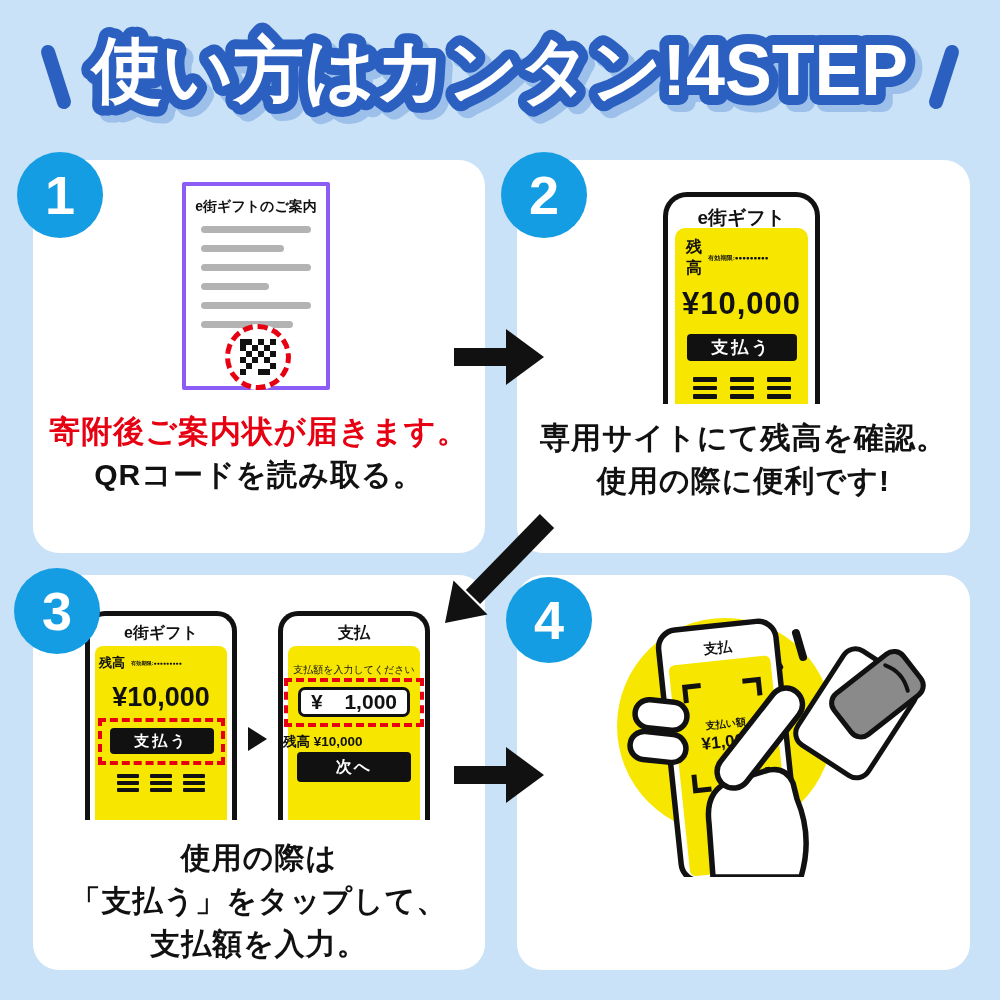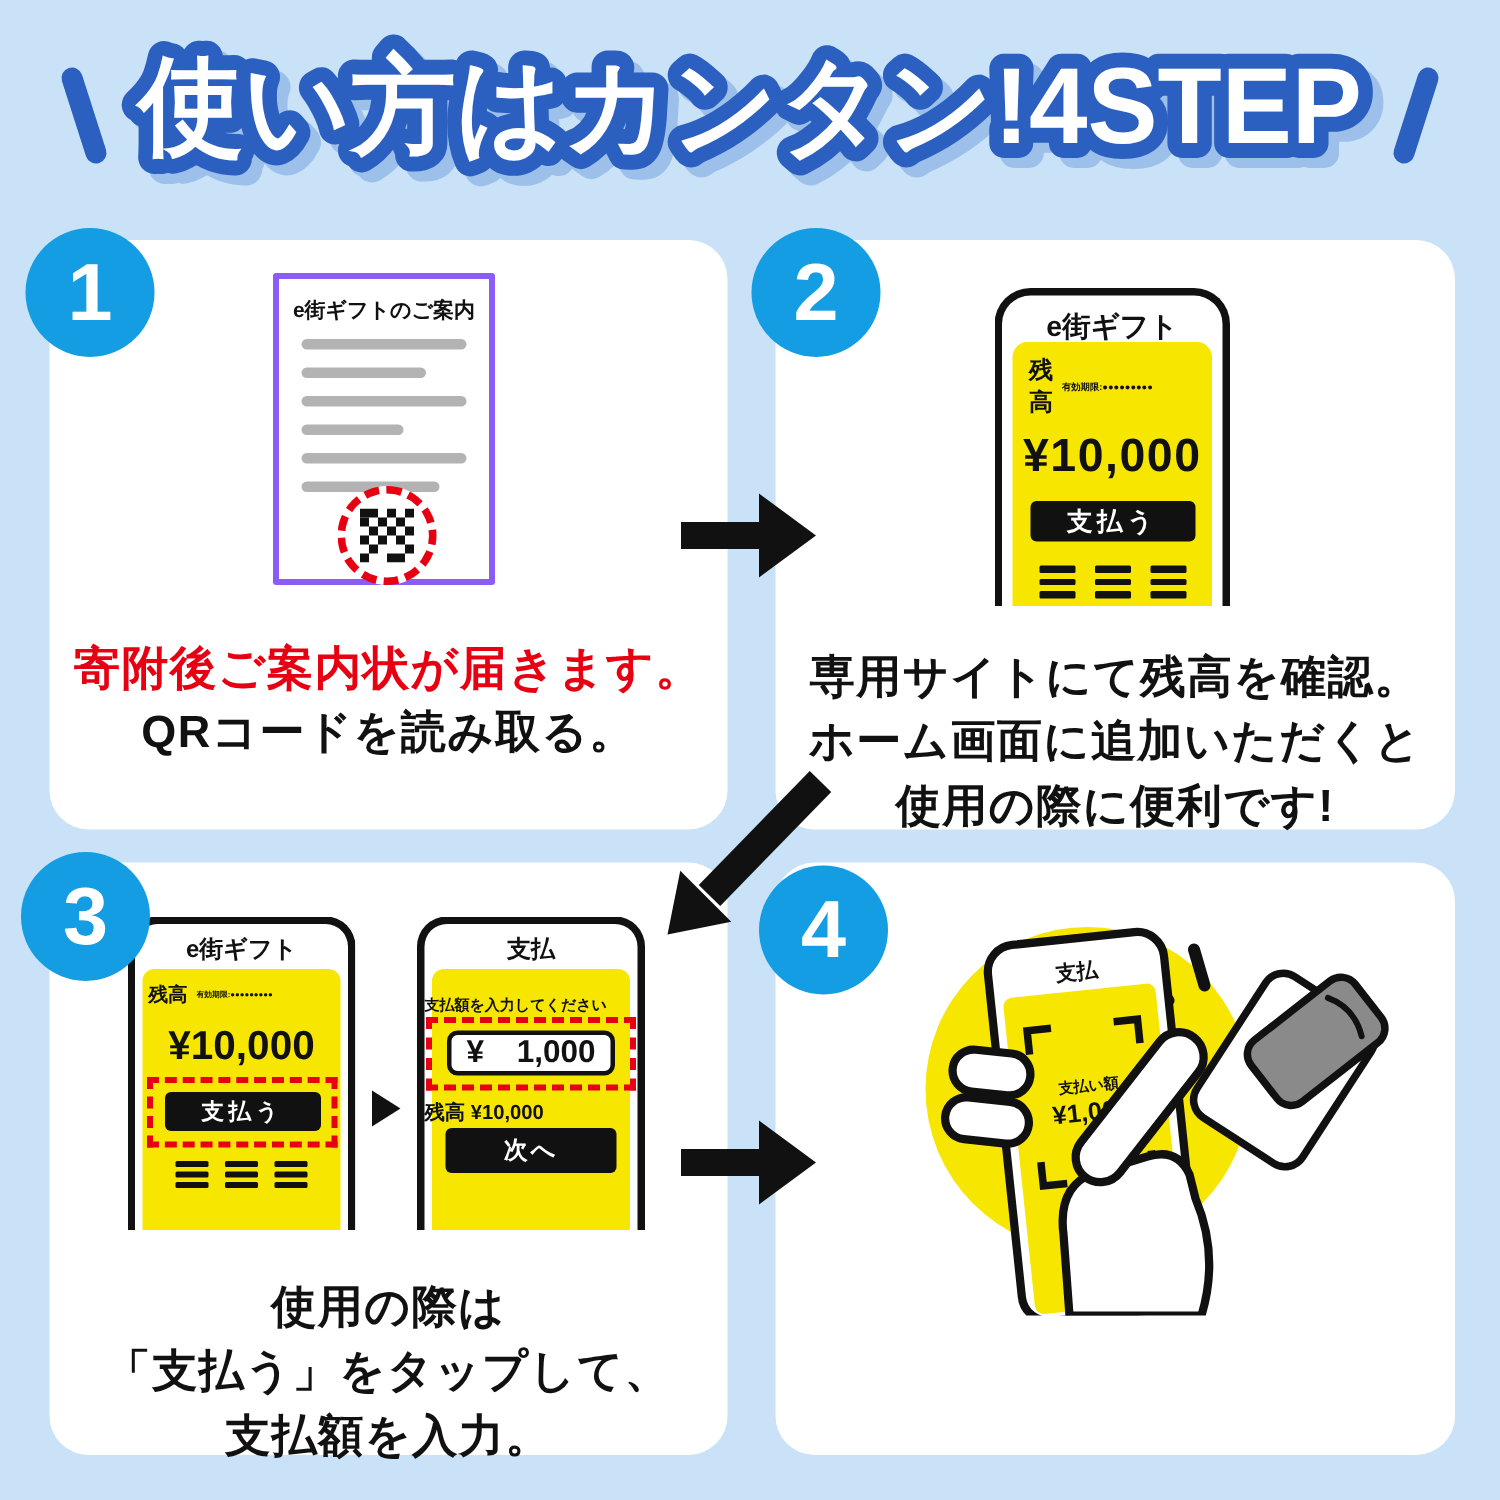--- a/index.html
+++ b/index.html
@@ -26,21 +26,21 @@
     position: absolute; width: 86px; height: 86px; border-radius: 50%;
     background: #149de2; color: #fff; font-size: 54px; font-weight: bold;
     display: flex; align-items: center; justify-content: center; z-index: 5;
   }
   #num1 { left: 17px;  top: 152px; }
   #num2 { left: 501px; top: 152px; }
   #num3 { left: 14px;  top: 568px; }
   #num4 { left: 506px; top: 577px; }
 
   
-  .captions { position: absolute; left: 0; right: 0; text-align: center; font-weight: bold; margin-top: 14px; }
+  .captions { position: absolute; left: 0; right: 0; text-align: center; font-weight: bold; }
   .cap { font-size: 30px; line-height: 43px; letter-spacing: 1px; }
   .cap.red { color: #e60012; font-size: 31px; }
   #card1 .captions { top: 250px; }
   #card2 .captions { top: 256px; }
   #card3 .captions { top: 261px; }
   #card4 .captions { top: 308px; }
 
   
   .letter {
     position: absolute; left: 149px; top: 22px; width: 148px; height: 208px;
@@ -97,21 +97,21 @@
   .p3-balrow .bal-label { font-size: 13px; }
   .p3-balrow .expiry { font-size: 10px; transform: scale(0.52); }
   .p3-value { position: absolute; left: 0; right: 0; top: 66px; text-align: center; font-size: 27px; font-weight: bold; }
   .p3-dashed { position: absolute; left: 8px; top: 102px; width: 127px; height: 47px;
                border: 4px dashed #e60012; z-index: 2; }
   .p3-dashed .pay-btn { margin: 6px auto 0; width: 104px; height: 26px; font-size: 15px; }
   .p3-menus { position: absolute; left: 0; right: 0; top: 158px; display: flex; justify-content: center; gap: 11px; }
   .p3-menus .menu { gap: 3.5px; }
   .p3-menus .menu i { width: 22px; height: 3.5px; }
 
-  .prompt { position: absolute; left: 0; right: 0; top: 47px; font-size: 10px; font-weight: bold; }
+  .prompt { position: absolute; left: 0; right: 0; top: 47px; text-align: center; font-size: 10px; font-weight: normal; }
   .p3r-dashed { position: absolute; left: 1px; right: 1px; top: 62px; height: 49px;
                 border: 4px dashed #e60012; z-index: 2; }
   .amount-box { margin: 5px auto 0; width: 112px; height: 30px; background: #fff;
                 border: 3px solid #111; border-radius: 7px; display: flex; align-items: center;
                 justify-content: space-between; padding: 0 10px; font-size: 21px; font-weight: bold; }
   .p3r-balline { position: absolute; left: 0; right: 0; top: 117px; text-align: left; font-size: 13.5px; font-weight: bold; }
   .next-btn { position: absolute; left: 14px; right: 14px; top: 136px; height: 30px; background: #111;
               color: #fff; border-radius: 4px; font-size: 16px; font-weight: bold; letter-spacing: 2px;
               display: flex; align-items: center; justify-content: center; }
   .tri { position: absolute; left: 215px; top: 152px; width: 0; height: 0;
@@ -209,21 +209,20 @@
           <span class="menu">
               <i></i>
               <i></i>
               <i></i>
             </span>
         </div>
       </div>
     </div>
     <div class="captions">
       <div class="cap">専用サイトにて残高を確認。</div>
-      <div class="cap">ホーム画面に追加いただくと</div>
       <div class="cap">使用の際に便利です!</div>
     </div>
   </div>
 
   <div class="card" id="card3">
     <div class="phone3" id="phone3L">
       <div class="app-title">e街ギフト</div>
       <div class="screen"></div>
       <div class="p3-balrow">
         <span class="bal-label">残高</span>

